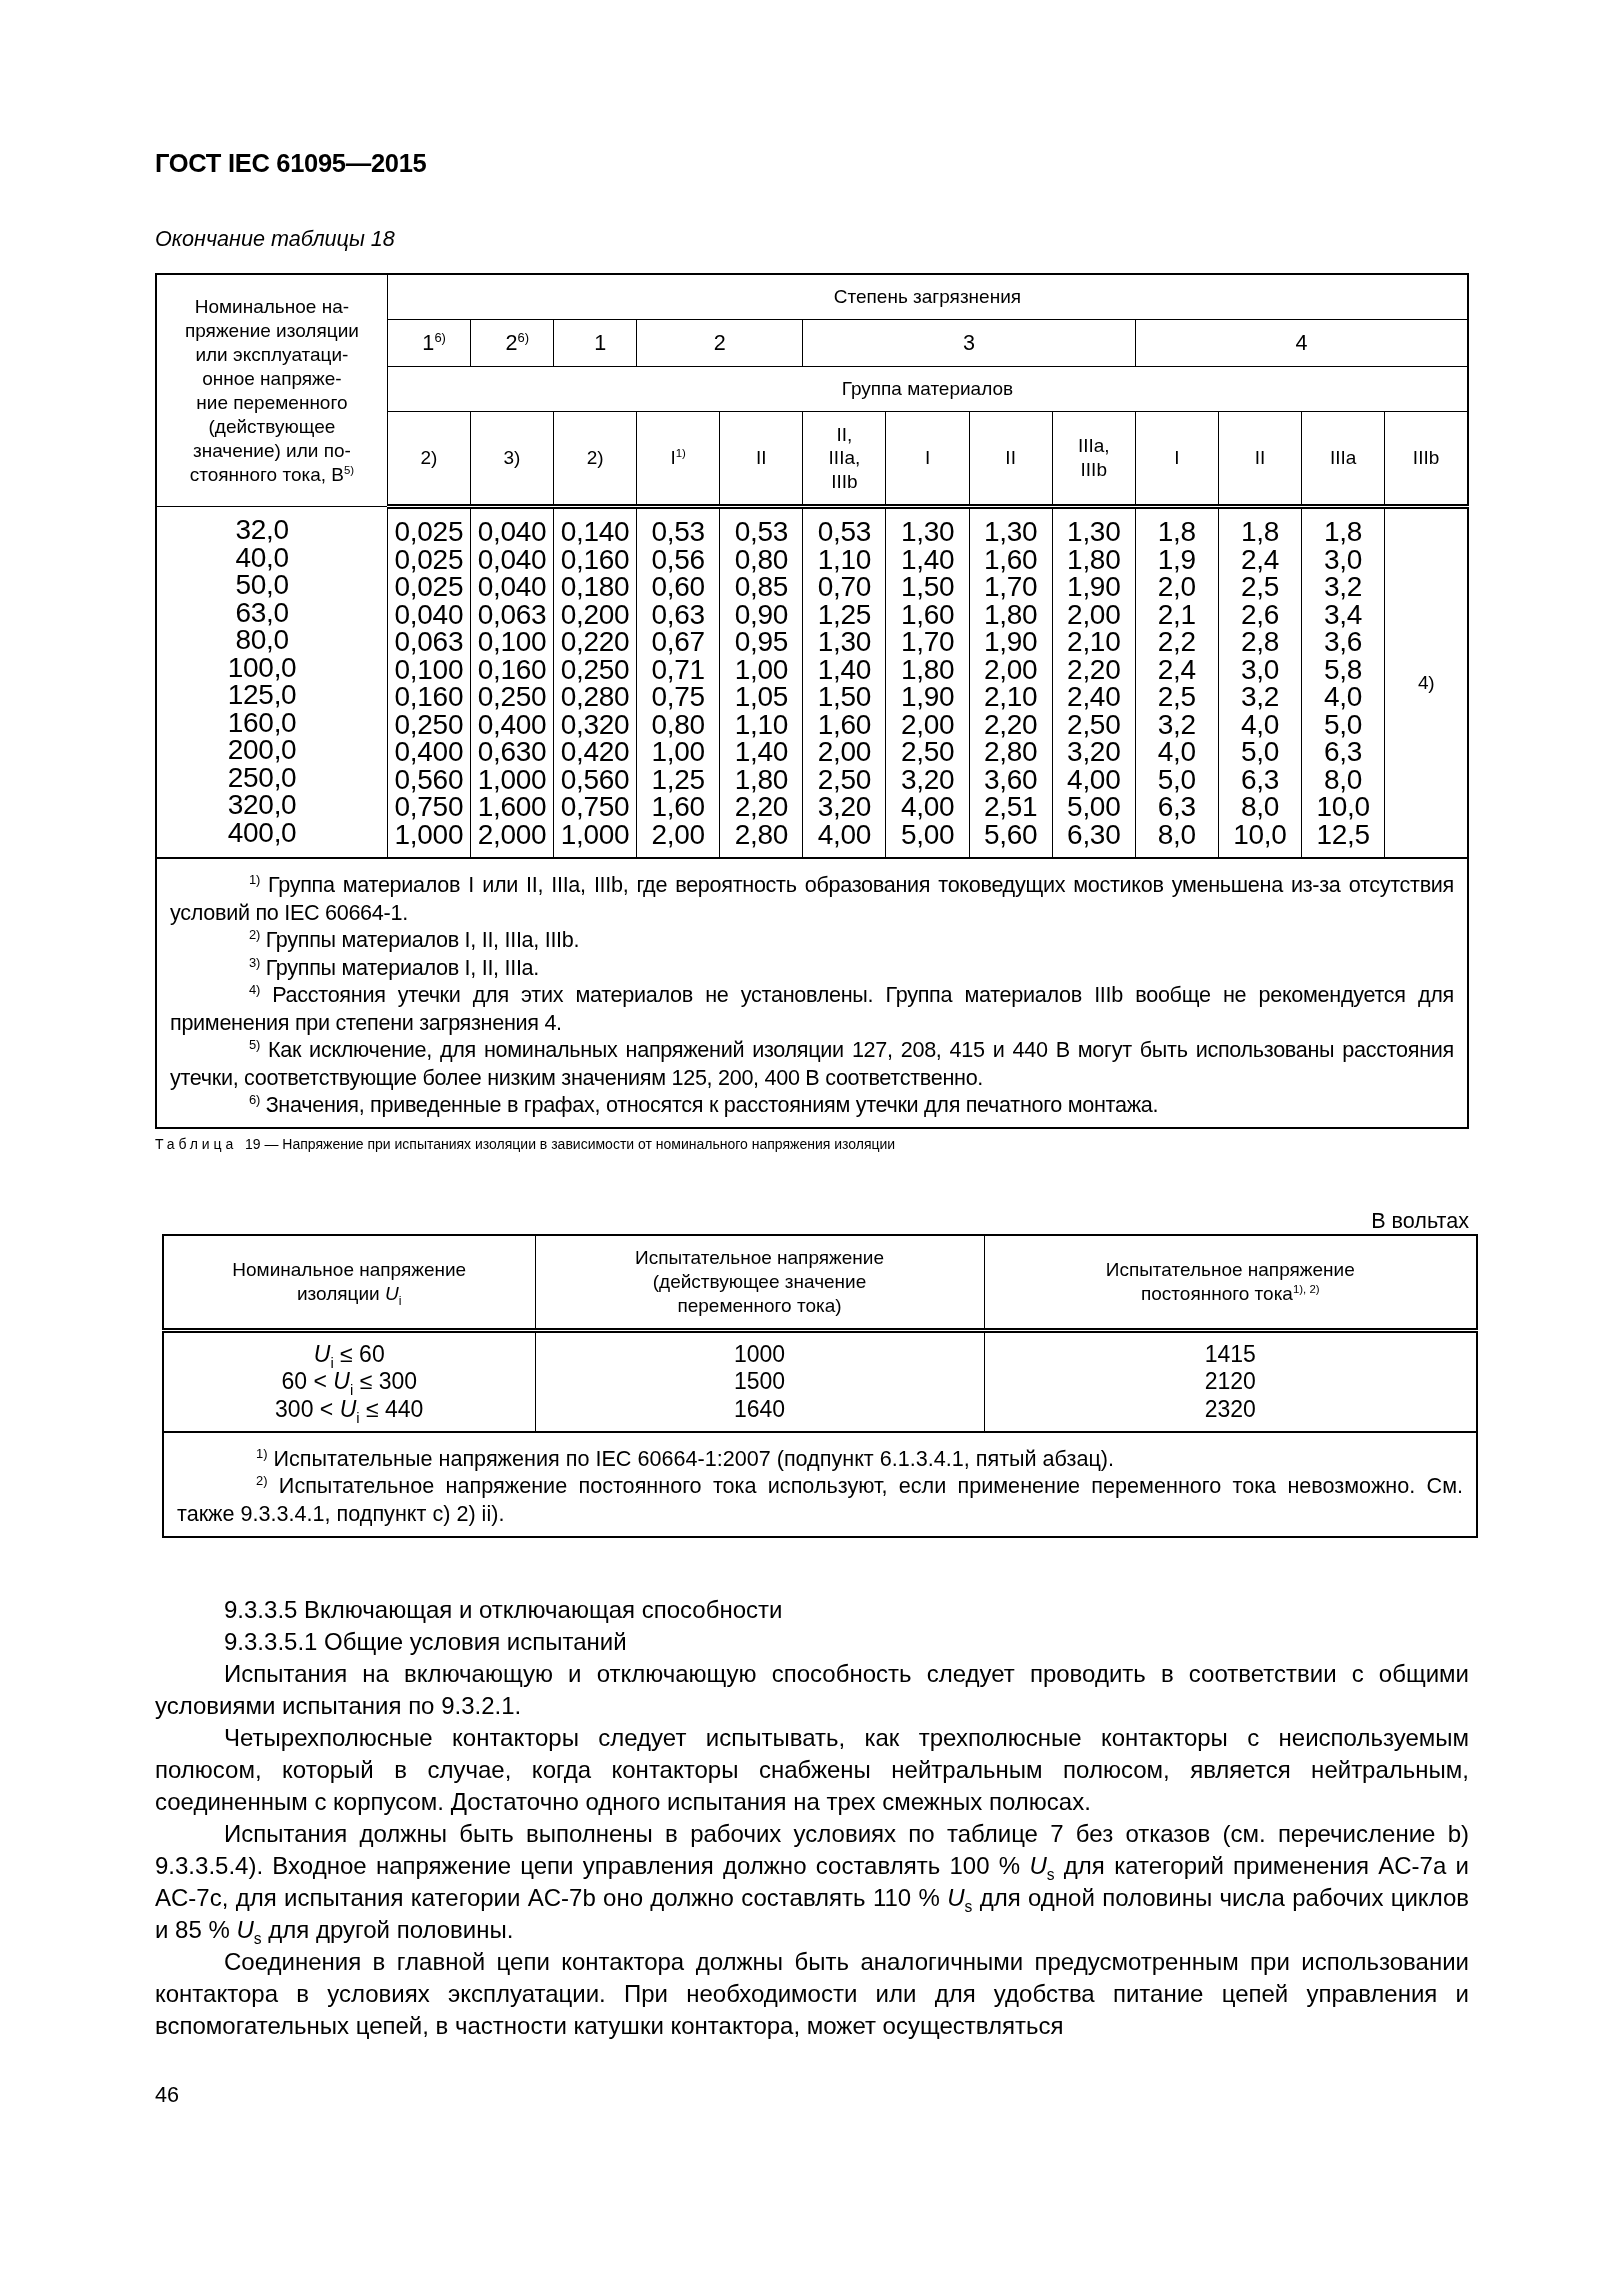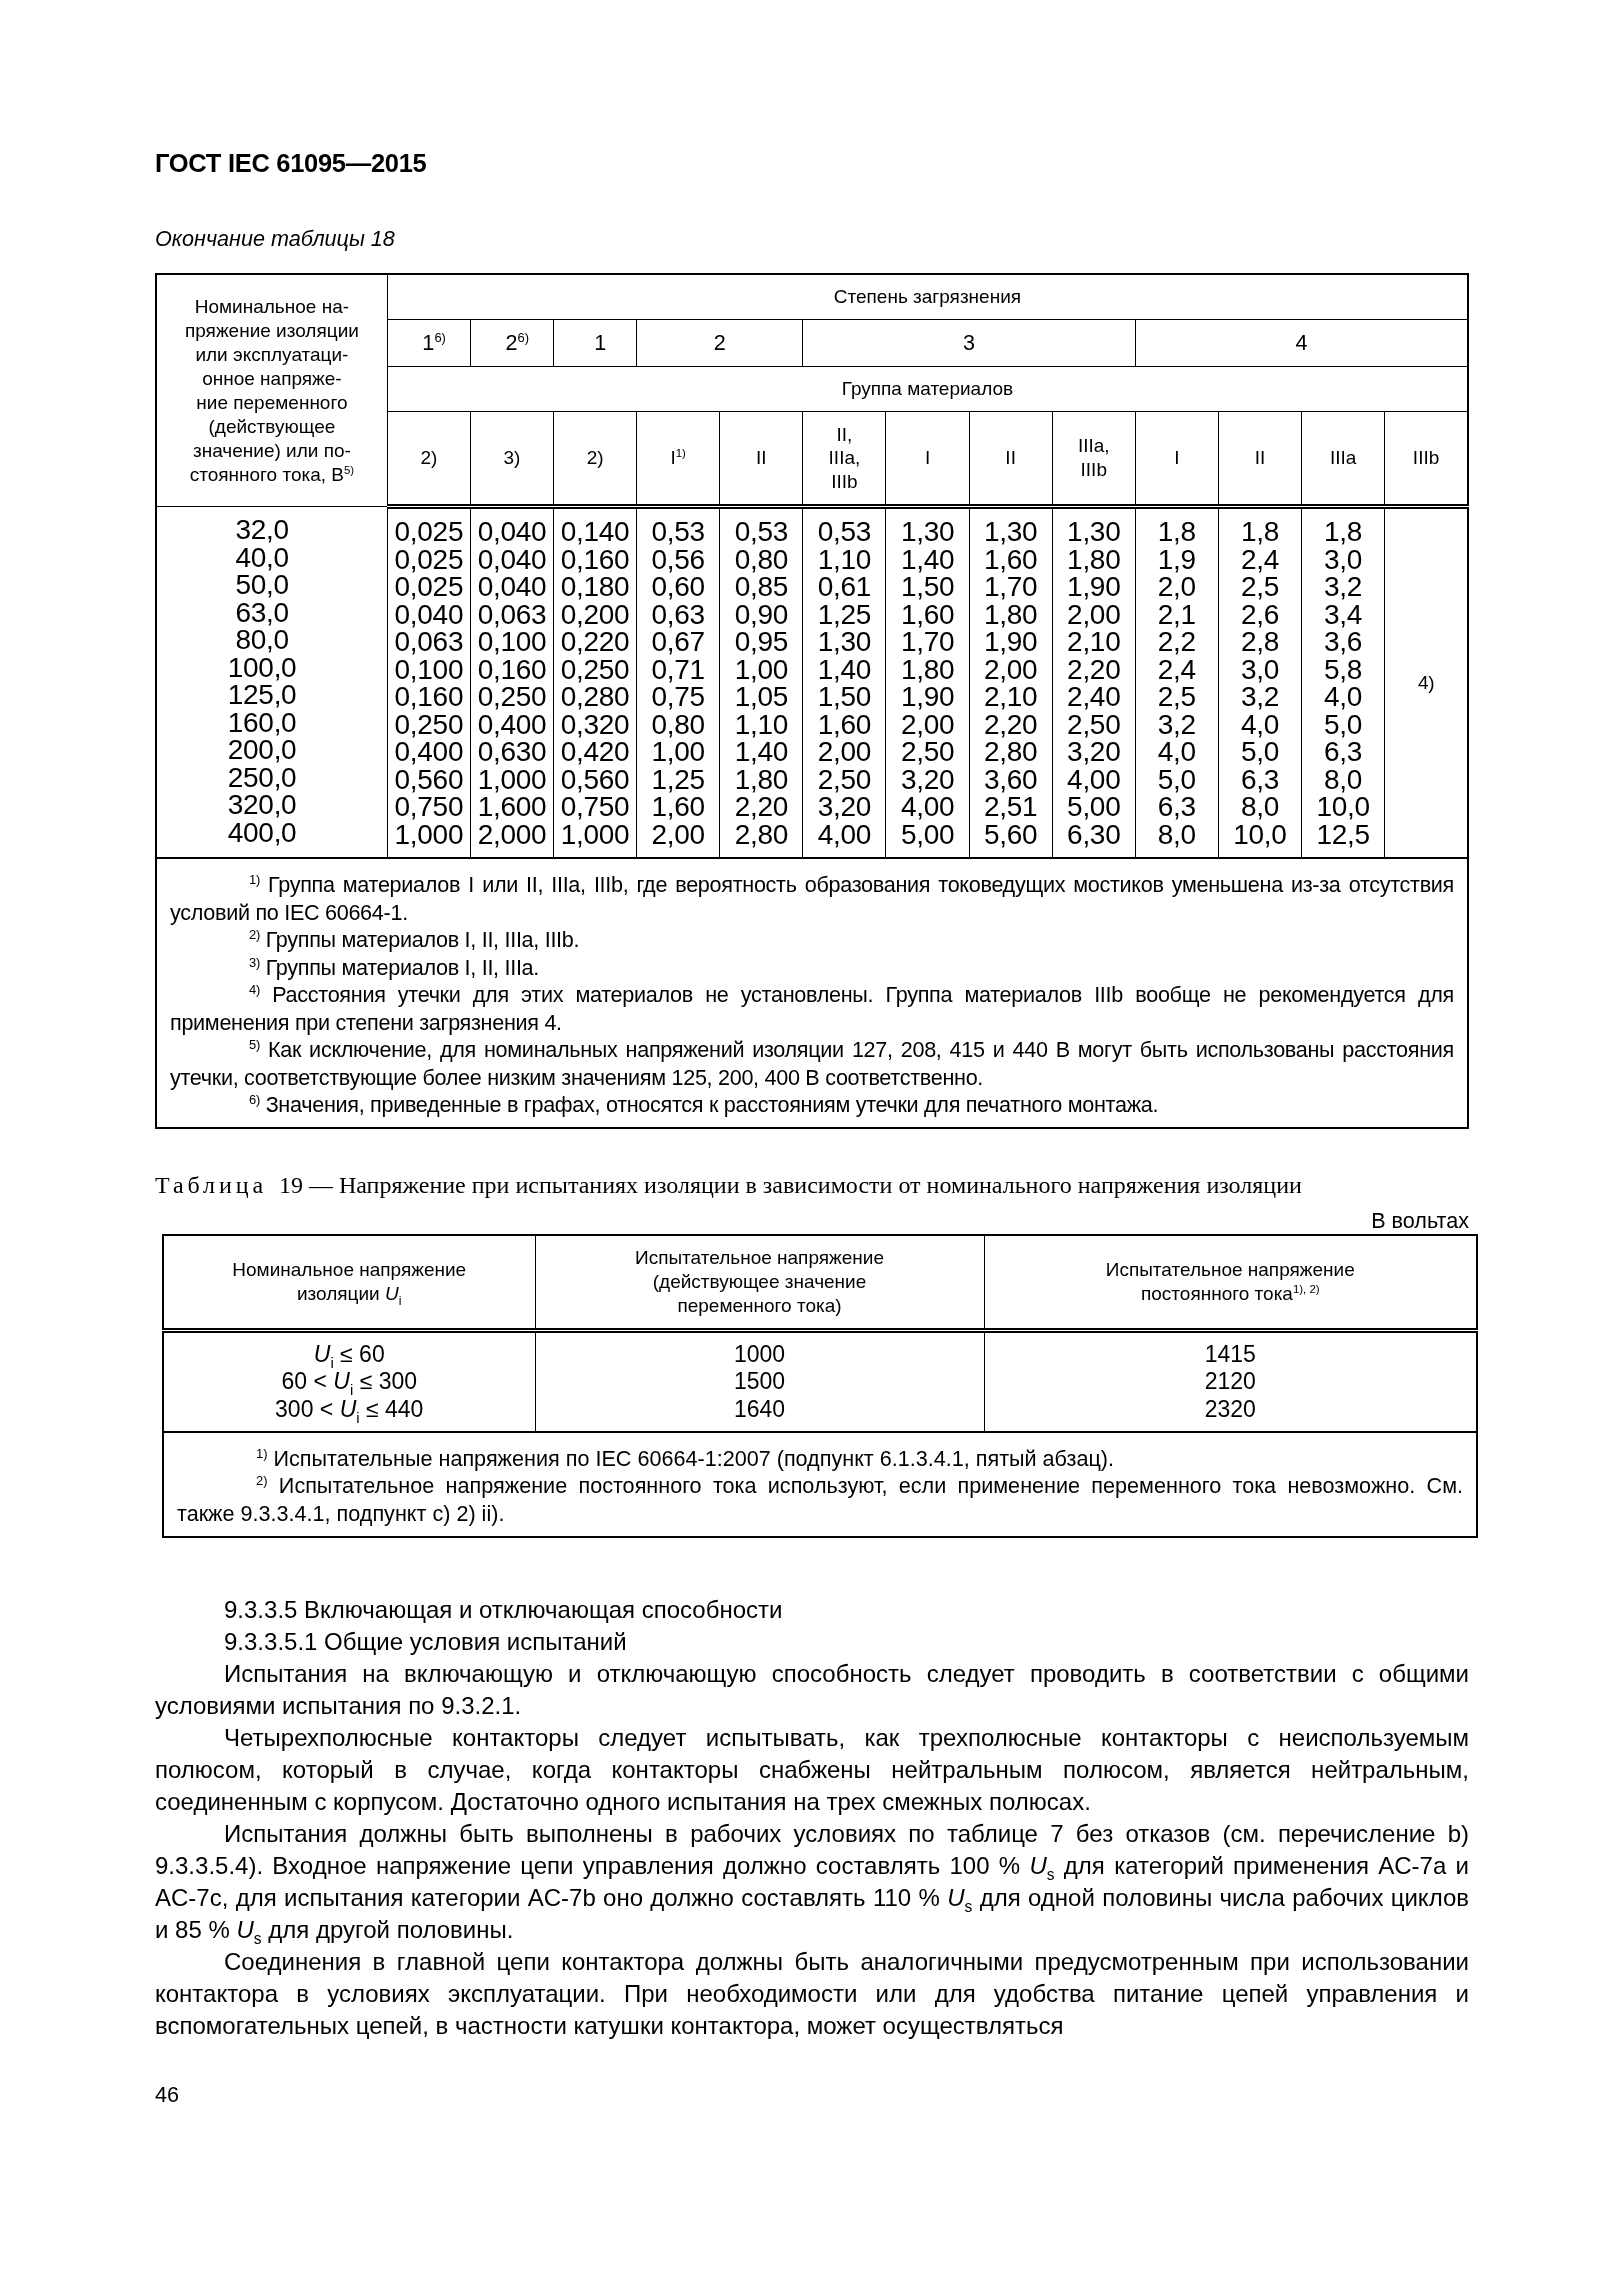--- a/index.html
+++ b/index.html
@@ -23,21 +23,21 @@
   .t18 .h-deg.left { text-align:center; padding-left:10.5px; }
   .t18 .h-grp { height:92px; font-size:19px; line-height:23.6px; }
   .t18 tr.hdr-last td { border-bottom:5.2px double #000; }
   .t18 .data td { vertical-align:top; padding-top:9.2px; padding-bottom:9.2px; font-size:28px; line-height:27.5px; white-space:pre-line; letter-spacing:-0.3px; }
   .t18 .data td.first { border-left:2.6px solid #000; }
   .t18 .data td.last { border-right:2.6px solid #000; vertical-align:middle; font-size:19px; }
   .t18 .fn td { text-align:left; border:2.6px solid #000; padding:11.8px 13px 7.9px 13px; font-size:21.6px; line-height:27.5px; }
   .fn-line { text-indent:79px; text-align:justify; }
 
   
-  .t19-title { left:155px; top:1172px; font-size:24px;font-family:Liberation Serif, serif; }
+  .t19-title { left:155px; top:1136px; font-size:14px; }
   .t19-title .spaced { letter-spacing:3.9px; }
   .t19-units { right:154px; top:1208px; font-size:21.6px; }
   .t19 { left:162px; top:1234px; width:1314px; font-size:21.6px; }
   .t19 td { border:1.3px solid #000; text-align:center; padding:0; }
   .t19 .hrow td { height:92px; font-size:19px; line-height:24px; border-top:2.6px solid #000; border-bottom:5.2px double #000; }
   .t19 .brow td { height:98px; font-size:23px; line-height:27.5px; white-space:pre-line; vertical-align:middle; }
   .t19 td.first { border-left:2.6px solid #000; }
   .t19 td.last { border-right:2.6px solid #000; }
   .t19 .fn td { text-align:left; border:2.6px solid #000; padding:11.8px 13px 9.2px 13px; font-size:21.6px; line-height:27.5px; }
 
@@ -104,21 +104,21 @@
       </tr>
   </tbody>
     <tbody class="data">
     <tr id="t18-data">
         <td class="first" style="padding-right: 19.6px;"><div>32,0</div><div>40,0</div><div>50,0</div><div>63,0</div><div>80,0</div><div>100,0</div><div>125,0</div><div>160,0</div><div>200,0</div><div>250,0</div><div>320,0</div><div>400,0</div></td>
         <td><div>0,025</div><div>0,025</div><div>0,025</div><div>0,040</div><div>0,063</div><div>0,100</div><div>0,160</div><div>0,250</div><div>0,400</div><div>0,560</div><div>0,750</div><div>1,000</div></td>
         <td><div>0,040</div><div>0,040</div><div>0,040</div><div>0,063</div><div>0,100</div><div>0,160</div><div>0,250</div><div>0,400</div><div>0,630</div><div>1,000</div><div>1,600</div><div>2,000</div></td>
         <td><div>0,140</div><div>0,160</div><div>0,180</div><div>0,200</div><div>0,220</div><div>0,250</div><div>0,280</div><div>0,320</div><div>0,420</div><div>0,560</div><div>0,750</div><div>1,000</div></td>
         <td><div>0,53</div><div>0,56</div><div>0,60</div><div>0,63</div><div>0,67</div><div>0,71</div><div>0,75</div><div>0,80</div><div>1,00</div><div>1,25</div><div>1,60</div><div>2,00</div></td>
         <td><div>0,53</div><div>0,80</div><div>0,85</div><div>0,90</div><div>0,95</div><div>1,00</div><div>1,05</div><div>1,10</div><div>1,40</div><div>1,80</div><div>2,20</div><div>2,80</div></td>
-        <td><div>0,53</div><div>1,10</div><div>0,61</div><div>1,25</div><div>1,30</div><div>1,40</div><div>1,50</div><div>1,60</div><div>2,00</div><div>2,50</div><div>3,20</div><div>4,00</div></td>
+        <td><div>0,53</div><div>1,10</div><div>0,70</div><div>1,25</div><div>1,30</div><div>1,40</div><div>1,50</div><div>1,60</div><div>2,00</div><div>2,50</div><div>3,20</div><div>4,00</div></td>
         <td><div>1,30</div><div>1,40</div><div>1,50</div><div>1,60</div><div>1,70</div><div>1,80</div><div>1,90</div><div>2,00</div><div>2,50</div><div>3,20</div><div>4,00</div><div>5,00</div></td>
         <td><div>1,30</div><div>1,60</div><div>1,70</div><div>1,80</div><div>1,90</div><div>2,00</div><div>2,10</div><div>2,20</div><div>2,80</div><div>3,60</div><div>2,51</div><div>5,60</div></td>
         <td><div>1,30</div><div>1,80</div><div>1,90</div><div>2,00</div><div>2,10</div><div>2,20</div><div>2,40</div><div>2,50</div><div>3,20</div><div>4,00</div><div>5,00</div><div>6,30</div></td>
         <td><div>1,8</div><div>1,9</div><div>2,0</div><div>2,1</div><div>2,2</div><div>2,4</div><div>2,5</div><div>3,2</div><div>4,0</div><div>5,0</div><div>6,3</div><div>8,0</div></td>
         <td><div>1,8</div><div>2,4</div><div>2,5</div><div>2,6</div><div>2,8</div><div>3,0</div><div>3,2</div><div>4,0</div><div>5,0</div><div>6,3</div><div>8,0</div><div>10,0</div></td>
         <td><div>1,8</div><div>3,0</div><div>3,2</div><div>3,4</div><div>3,6</div><div>5,8</div><div>4,0</div><div>5,0</div><div>6,3</div><div>8,0</div><div>10,0</div><div>12,5</div></td>
         <td class="last">4)</td>
       </tr>
     <tr class="fn">
       <td colspan="14" id="t18-fn"><div class="fn-line"><sup>1)</sup> <span>Группа материалов I или II, IIIa, IIIb, где вероятность образования токоведущих мостиков уменьшена из-за отсутствия условий по IEC 60664-1.</span></div><div class="fn-line"><sup>2)</sup> <span>Группы материалов I, II, IIIa, IIIb.</span></div><div class="fn-line"><sup>3)</sup> <span>Группы материалов I, II, IIIa.</span></div><div class="fn-line"><sup>4)</sup> <span>Расстояния утечки для этих материалов не установлены. Группа материалов IIIb вообще не рекомендуется для применения при степени загрязнения 4.</span></div><div class="fn-line"><sup>5)</sup> <span>Как исключение, для номинальных напряжений изоляции 127, 208, 415 и 440 В могут быть использованы расстояния утечки, соответствующие более низким значениям 125, 200, 400 В соответственно.</span></div><div class="fn-line"><sup>6)</sup> <span>Значения, приведенные в графах, относятся к расстояниям утечки для печатного монтажа.</span></div></td>

